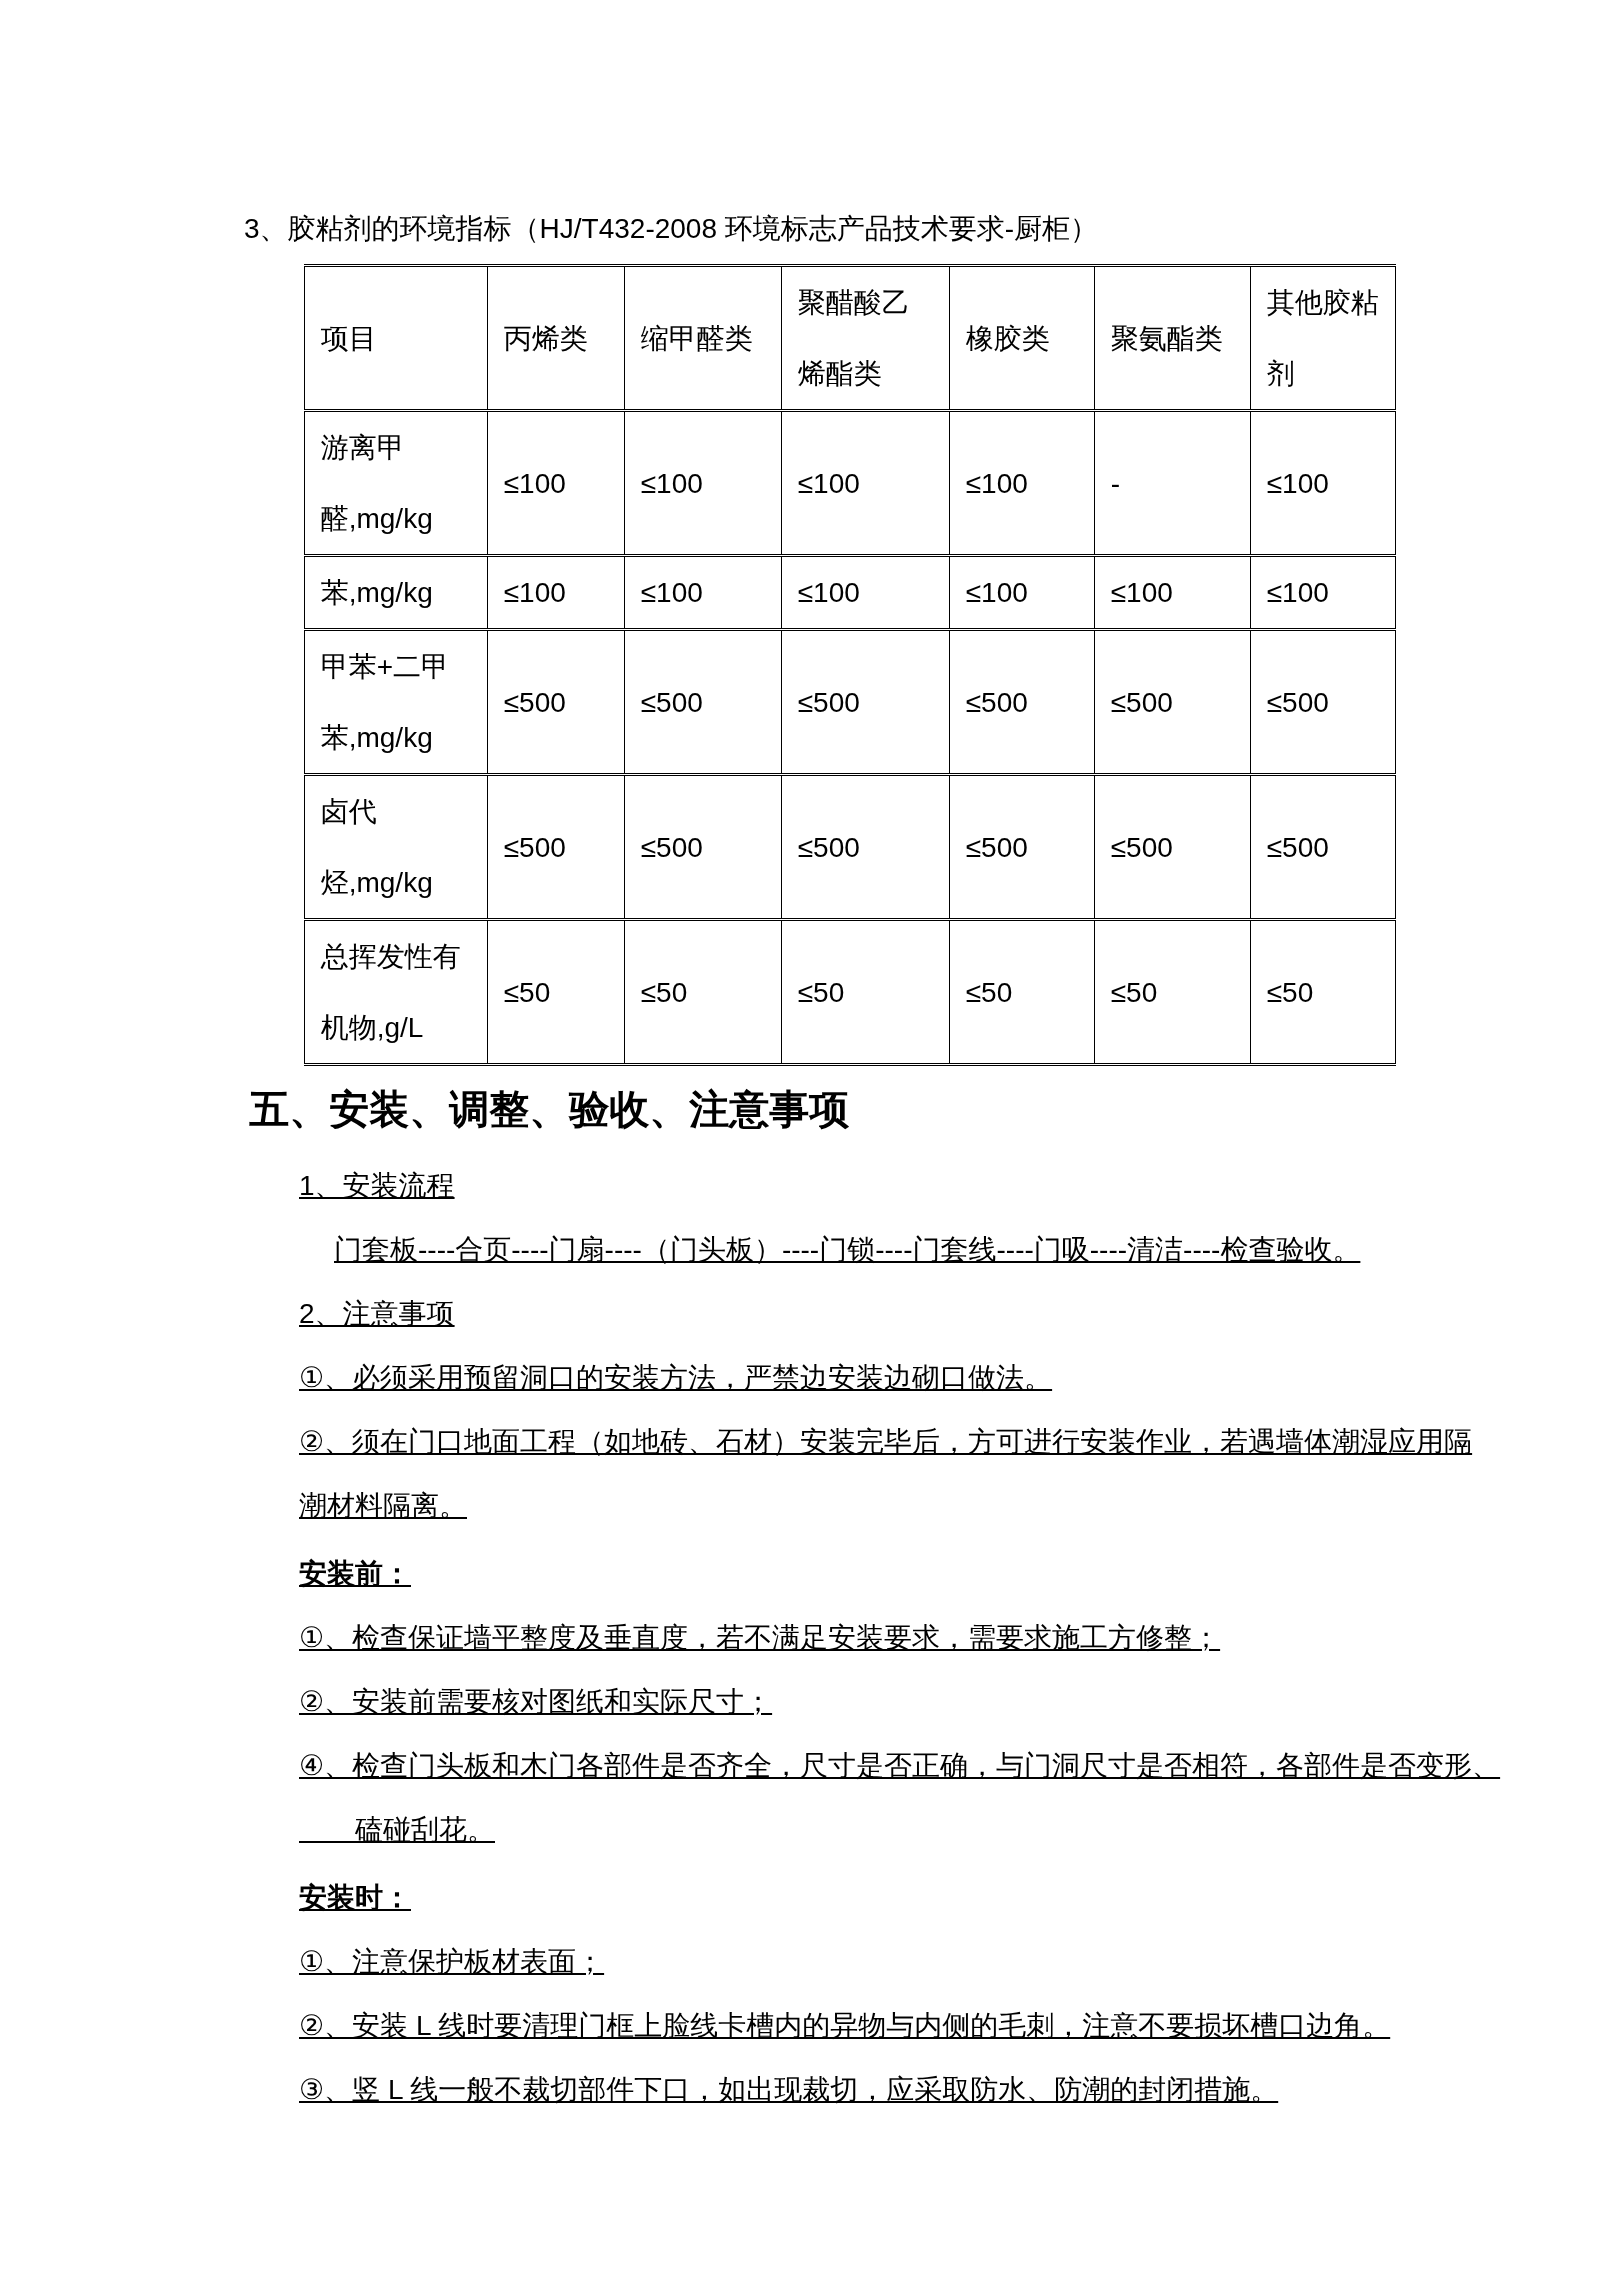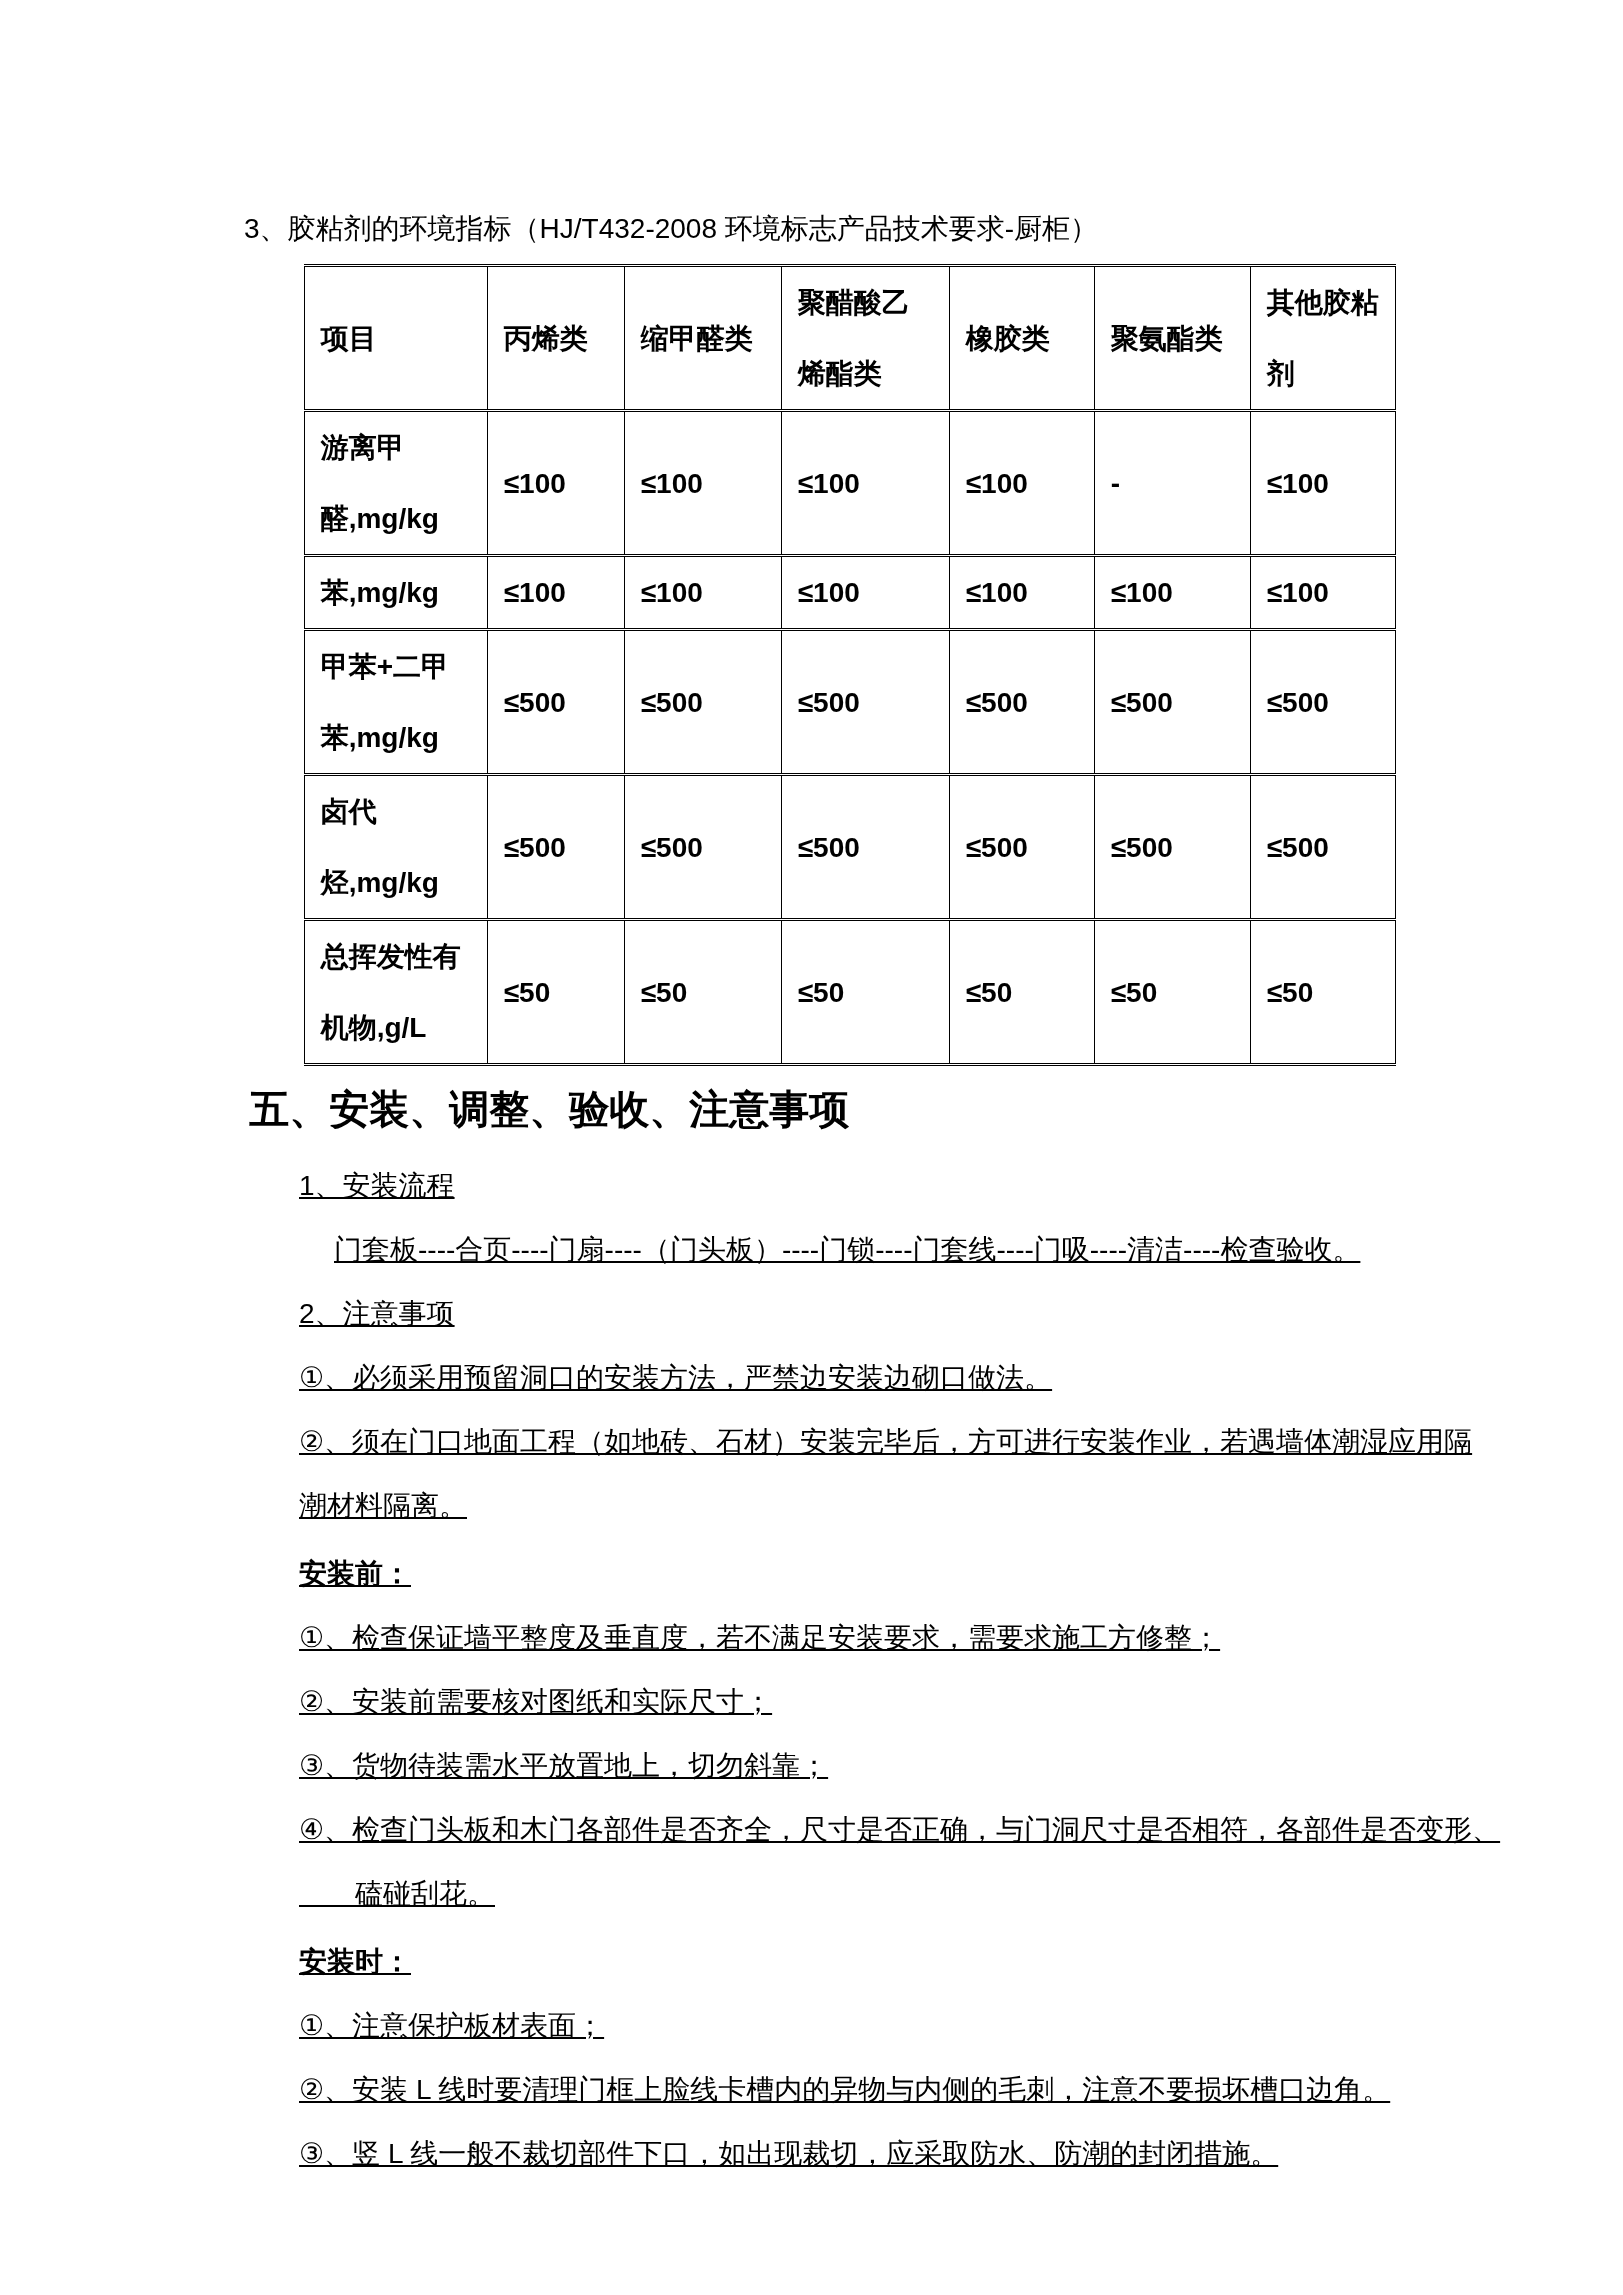--- a/index.html
+++ b/index.html
@@ -22,21 +22,21 @@
     border-collapse: collapse;
     table-layout: fixed;
     width: 1090px;
     margin: 16.4px 0 0 60px;
   }
   .envtable th, .envtable td {
     border-left: 1.3px solid #000;
     border-right: 1.3px solid #000;
     border-top: 3.3px double #000;
     border-bottom: 3.3px double #000;
-    font-weight: bold;
+    font-weight: normal;
     font-size: 28px;
     line-height: 71px;
     text-align: left;
     vertical-align: middle;
     padding: 0 5.2px 0 15.7px;
     white-space: pre-line;
     overflow: hidden;
   }
   tr.rh  { height: 121px; }
   tr.r0  { height: 124px; padding-left: 48px; }
@@ -151,21 +151,20 @@
   <p class="p first">1、安装流程</p>
   <p class="p flow">门套板----合页----门扇----（门头板）----门锁----门套线----门吸----清洁----检查验收。</p>
   <p class="p">2、注意事项</p>
   <p class="p">①、必须采用预留洞口的安装方法，严禁边安装边砌口做法。</p>
   <p class="p">②、须在门口地面工程（如地砖、石材）安装完毕后，方可进行安装作业，若遇墙体潮湿应用隔
 潮材料隔离。</p>
 
   <p class="p blabel">安装前：</p>
   <p class="p">①、检查保证墙平整度及垂直度，若不满足安装要求，需要求施工方修整；</p>
   <p class="p">②、安装前需要核对图纸和实际尺寸；</p>
-  <p class="p">③、货物待装需水平放置地上，切勿斜靠；</p>
   <p class="p">④、检查门头板和木门各部件是否齐全，尺寸是否正确，与门洞尺寸是否相符，各部件是否变形、
 　　磕碰刮花。</p>
 
   <p class="p blabel">安装时：</p>
   <p class="p">①、注意保护板材表面；</p>
   <p class="p">②、安装 L 线时要清理门框上脸线卡槽内的异物与内侧的毛刺，注意不要损坏槽口边角。</p>
   <p class="p">③、竖 L 线一般不裁切部件下口，如出现裁切，应采取防水、防潮的封闭措施。</p>
 
 </div>
 

